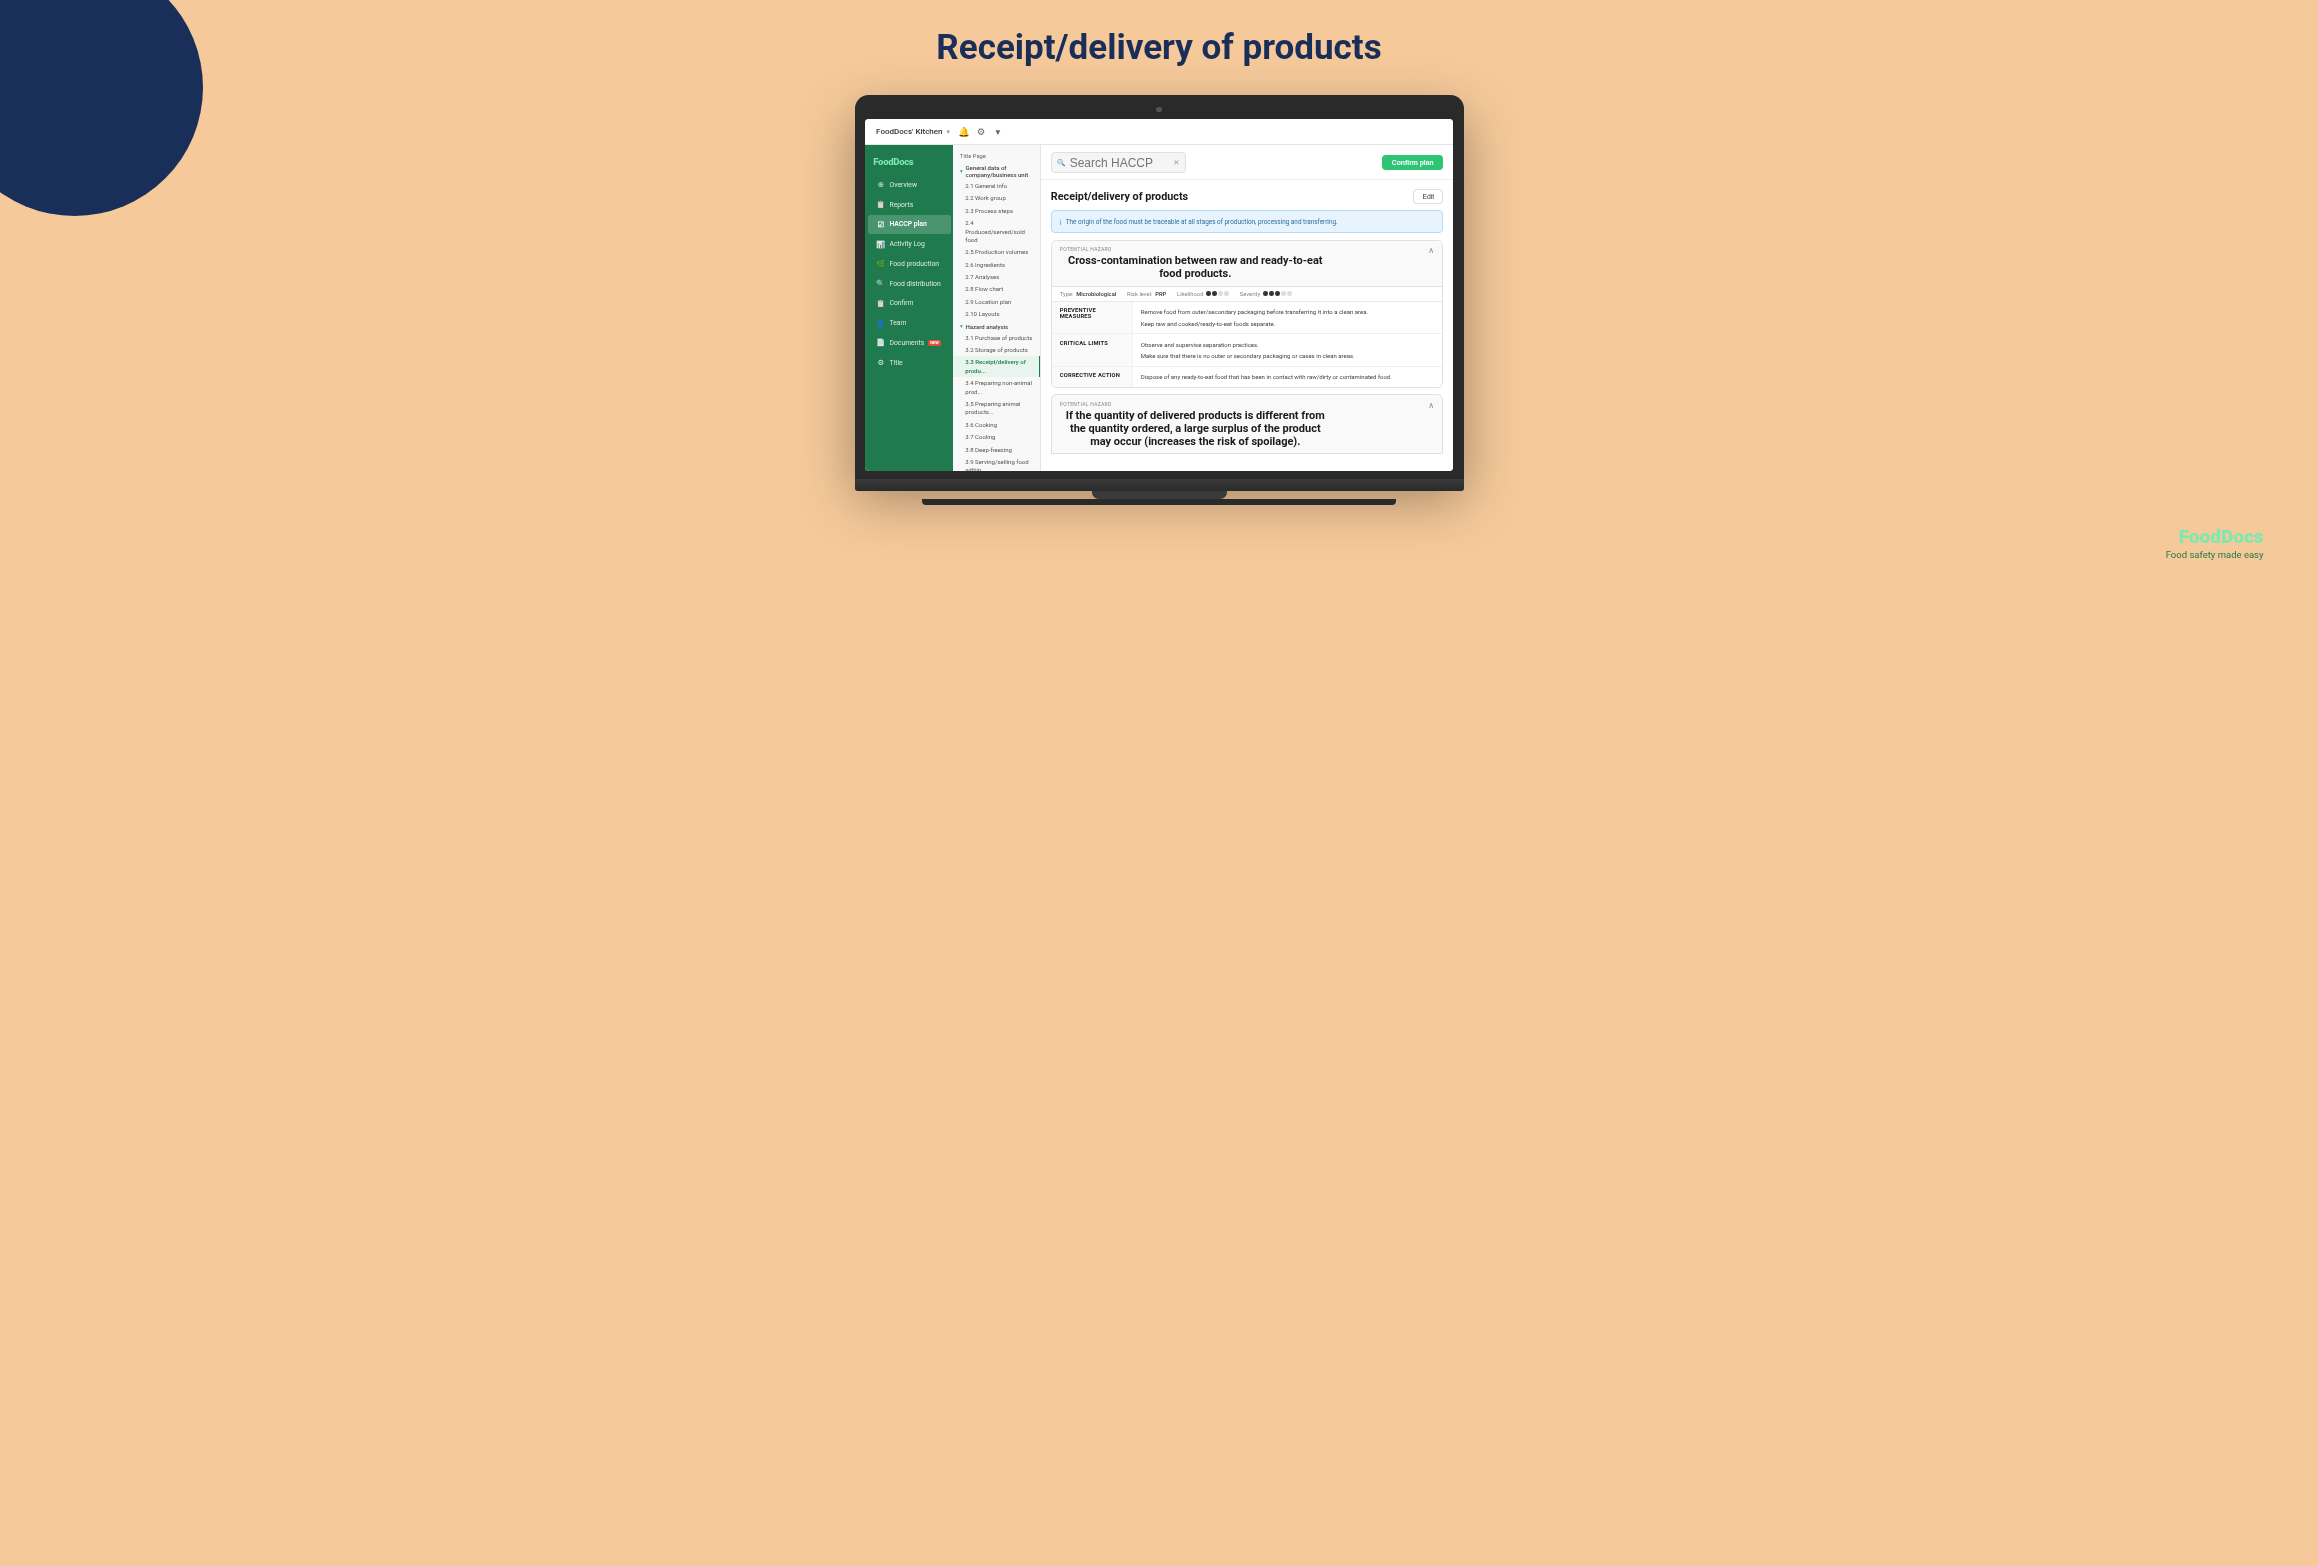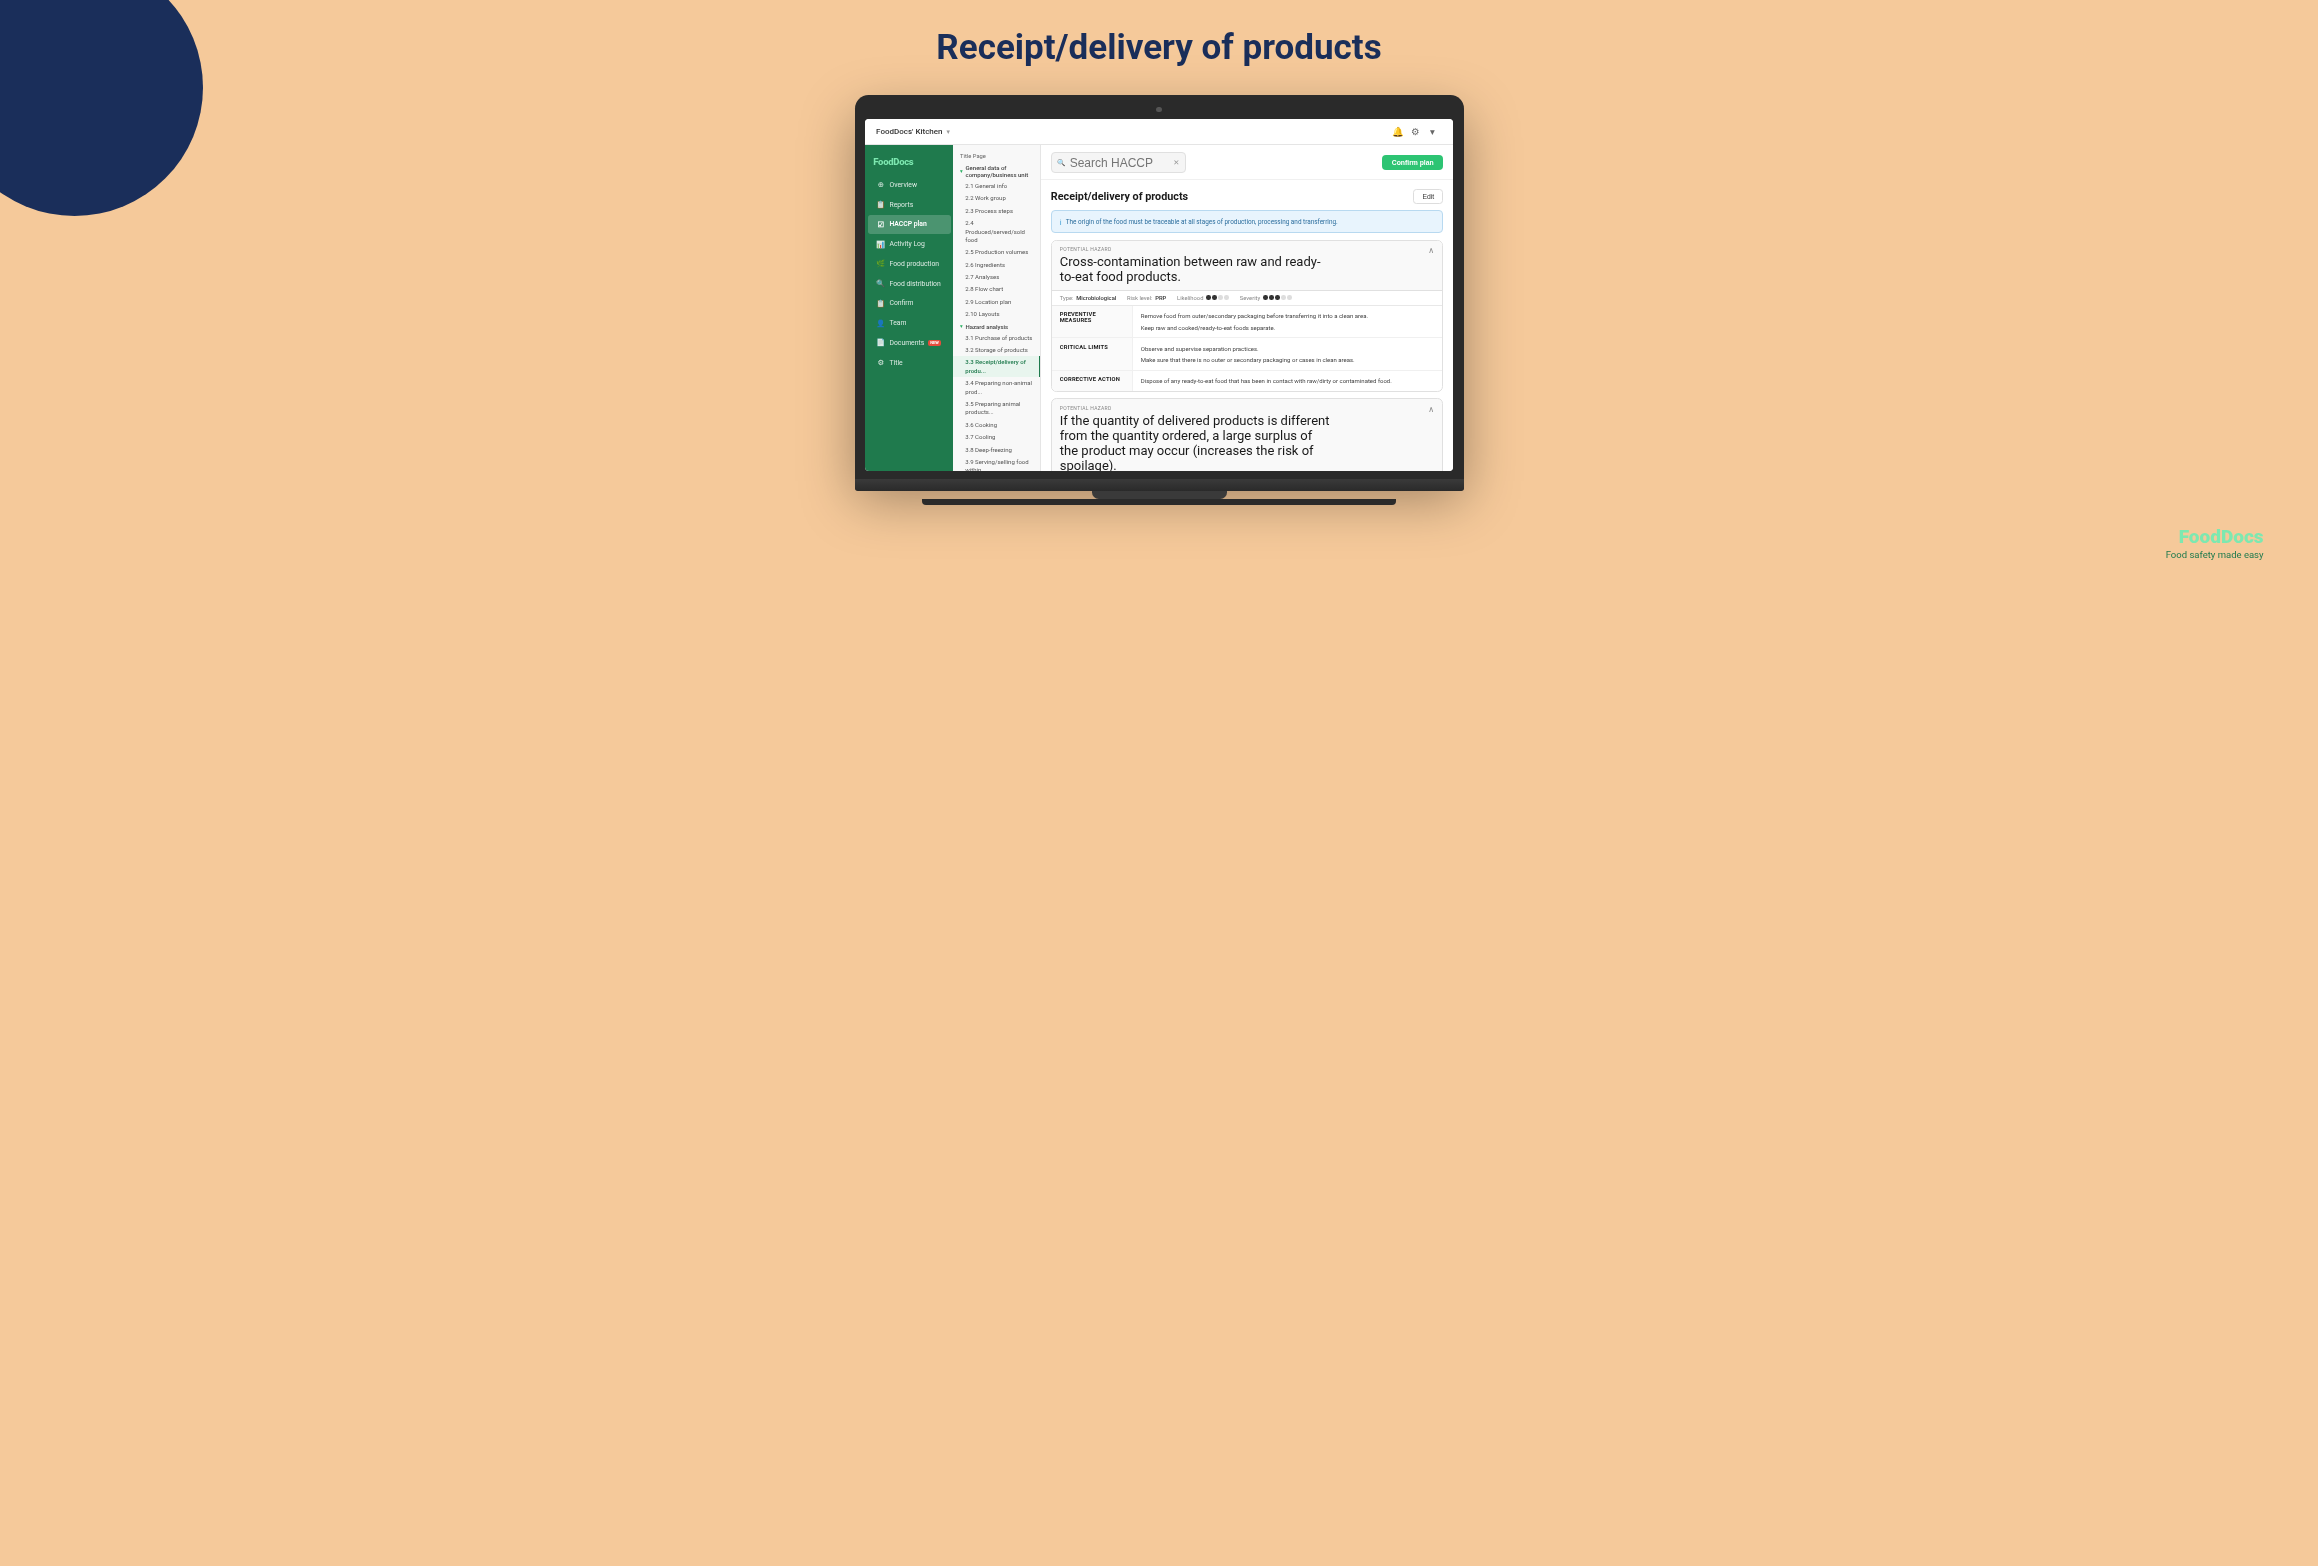--- a/index.html
+++ b/index.html
@@ -97,22 +97,22 @@
       height: 100%;
     }
 
     
     .top-bar {
       background: #fff;
       border-bottom: 0.7px solid #e5e5e5;
       padding: 5.4px 10.8px;
       display: flex;
       align-items: center;
-      justify-content: space-between;
       min-height: 26px;
+      gap: 8px;
     }
     .top-bar-left {
       display: flex;
       align-items: center;
       gap: 4px;
       font-size: 8px;
       color: #333;
       font-weight: 500;
     }
     .top-bar-chevron {
@@ -335,24 +335,25 @@
       justify-content: space-between;
     }
     .hazard-label {
       font-size: 5px;
       text-transform: uppercase;
       color: #888;
       letter-spacing: 0.3px;
       margin-bottom: 2px;
     }
     .hazard-title {
-      font-size: 13px;
-      font-weight: 400;
+      font-size: 11px;
+      font-weight: 700;
       color: #1a1a1a;
       max-width: 271px;
+      text-align: center;
     }
     .hazard-chevron {
       color: #888;
       font-size: 8px;
       cursor: pointer;
     }
 
     
     .hazard-meta {
       padding: 4px 8px;

